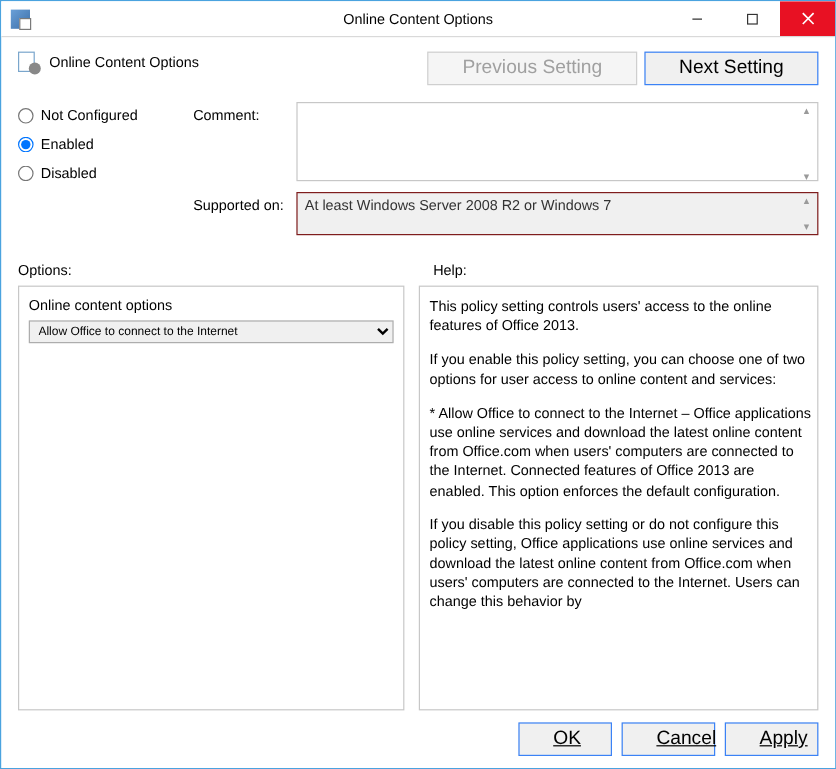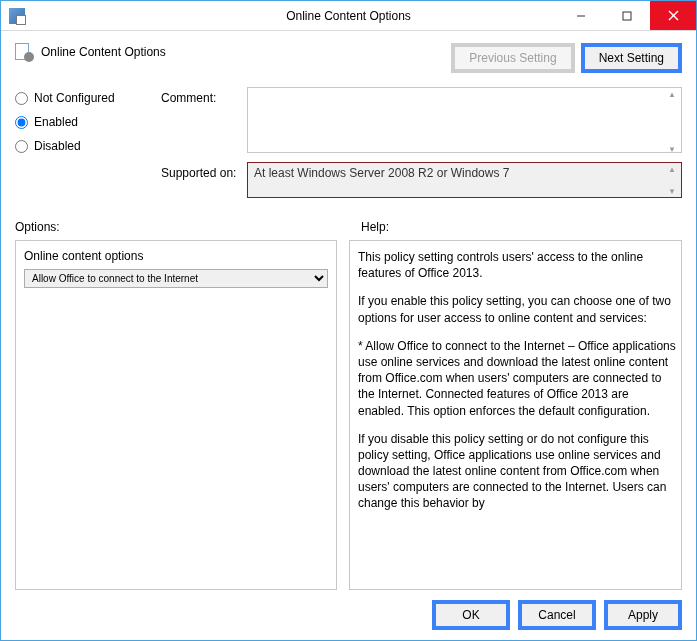--- a/index.html
+++ b/index.html
@@ -91,24 +91,24 @@
   .header-icon .gear {
     position:absolute; right:-1px; bottom:-1px;
     width:10px; height:10px;
     border-radius:50%;
     background:#888;
   }
   .header-title { font-size:12px; }
   .nav-buttons { display:flex; gap:6px; }
   .btn {
     background:#f0f0f0;
-    border:4px solid #3b82f6;
-    padding:4px 14px;
-    font-family:inherit;
-    font-size:12px;
+    border:1px solid #3b82f6;
+    padding:4px 28px;
+    font-family:inherit;
+    font-size:16px;
   }
   .btn[disabled] {
     color:#a0a0a0;
     background:#f5f5f5;
     border-color:#cfcfcf;
   }
   .form-grid {
     margin-top:14px;
     display:grid;
     grid-template-columns: 140px 80px 1fr;
@@ -180,21 +180,21 @@
     border:1px solid #adadad;
     background:#f0f0f0;
   }
   .help p { margin:0 0 12px 0; }
   .footer {
     display:flex;
     justify-content:flex-end;
     gap:8px;
     margin-top:10px;
   }
-  .footer .btn { width:78px; text-align:center; }
+  .footer .btn { width:78px; text-align:center;text-decoration:underline; }
 </style>
 </head>
 <body>
 
 <div class="titlebar">
   <div class="app-icon"></div>
   <div class="title">Online Content Options</div>
   <div class="win-controls">
     <div class="win-btn">
       <svg width="10" height="10">

